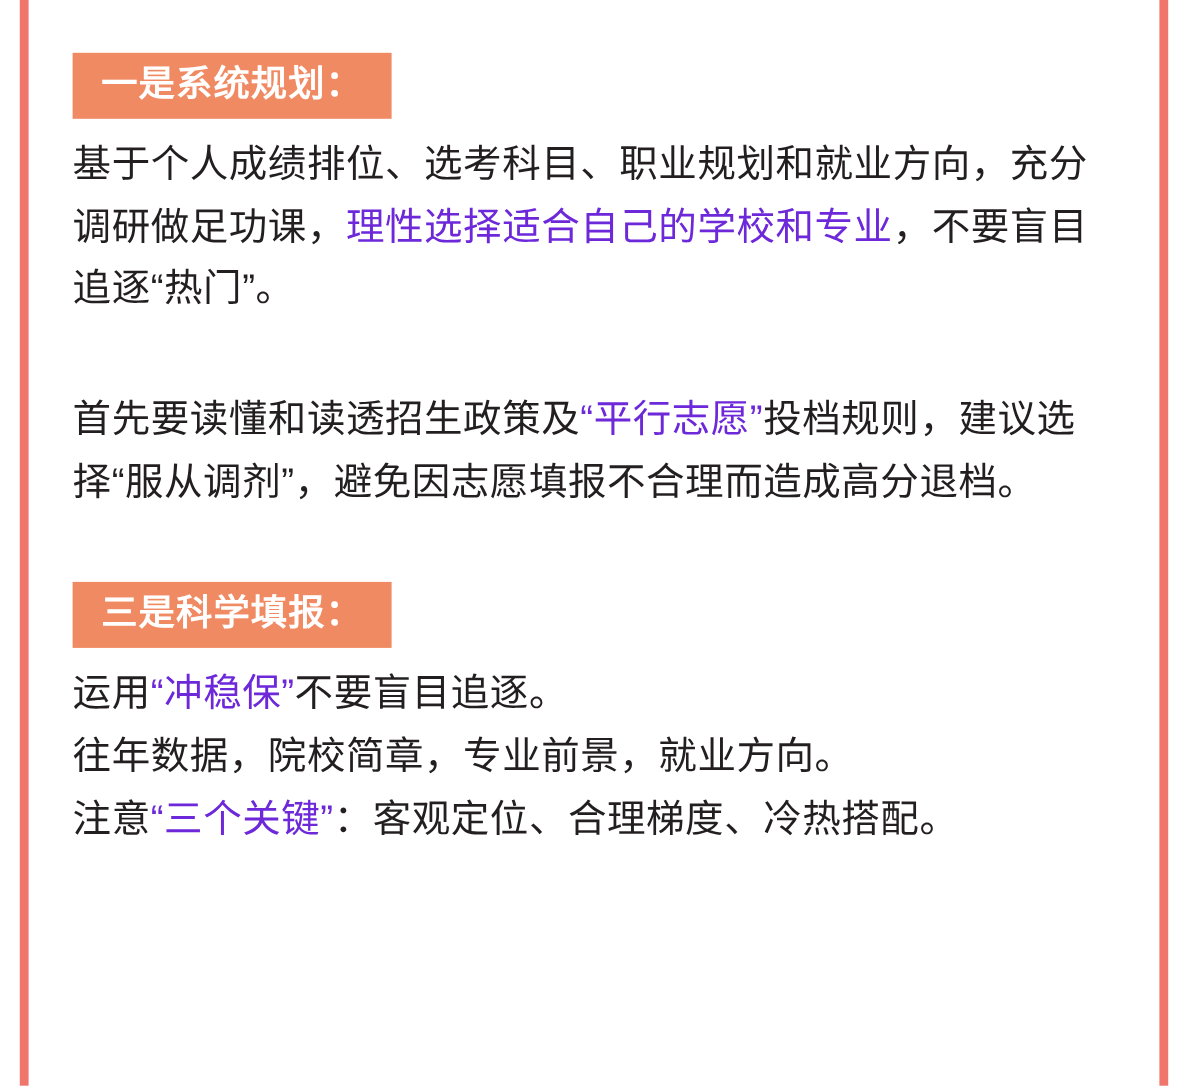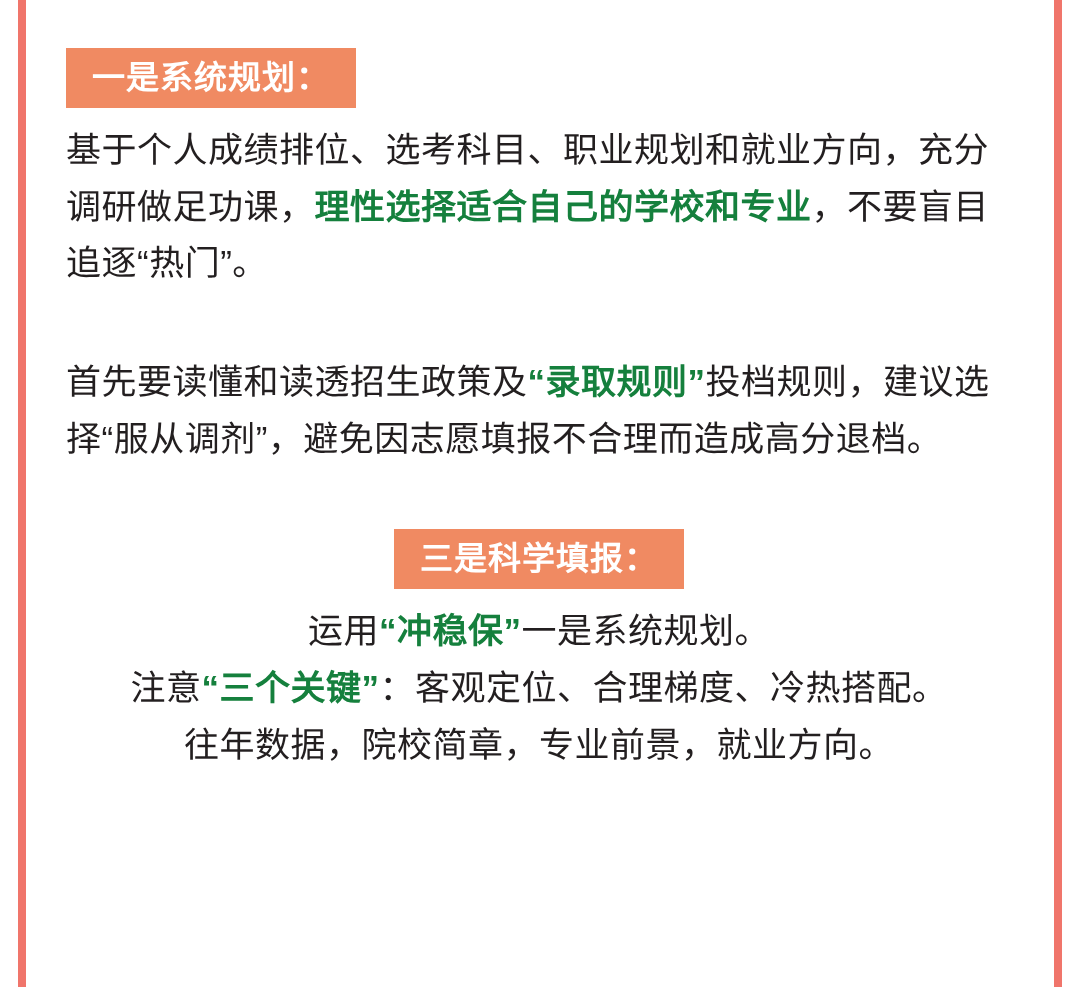--- a/index.html
+++ b/index.html
@@ -42,60 +42,61 @@
   .heading {
     display: inline-block;
     background: #f08a62;
     color: #ffffff;
     font-weight: bold;
     font-size: 33px;
     line-height: 1;
     padding: 13px 26px 14px 26px;
     letter-spacing: 1px;
     margin: 0 0 14px 0;
+    font-family: Liberation Serif, serif;
   }
 
   .body-text {
     font-size: 35px;
     line-height: 1.62;
     color: #231f20;
     letter-spacing: 0.5px;
     margin: 0;
   }
 
-  .hl { color: #15803d; font-weight: bold; }
+  .hl { color: #6d28d9; }
 
   .sec-1 { margin-top: 18px; }
   .sec-1 .body-text { margin-bottom: 0; }
 
   .sec-2 { margin-top: 62px; }
-  .sec-3 { margin-top: 62px; text-align: center; }
+  .sec-3 { margin-top: 62px; }
 
   .sec-3 .body-text { margin-bottom: 0; }
   .sec-3 .line { display: block; }
 </style>
 </head>
 <body>
 
 <div class="edge-stripe left"></div>
 <div class="edge-stripe right"></div>
 
 <div class="page">
 
   <div class="section sec-1">
     <div class="heading">一是系统规划：</div>
     <p class="body-text"><span>基于个人成绩排位、选考科目、职业规划和就业方向，充分调研做足功课，</span><span class="hl">理性选择适合自己的学校和专业</span><span>，不要盲目追逐“热门”。</span></p>
   </div>
 
   <div class="section sec-2">
-    <p class="body-text"><span>首先要读懂和读透招生政策及</span><span class="hl">“录取规则”</span><span>投档规则，建议选择“服从调剂”，避免因志愿填报不合理而造成高分退档。</span></p>
+    <p class="body-text"><span>首先要读懂和读透招生政策及</span><span class="hl">“平行志愿”</span><span>投档规则，建议选择“服从调剂”，避免因志愿填报不合理而造成高分退档。</span></p>
   </div>
 
   <div class="section sec-3">
     <div class="heading">三是科学填报：</div>
     <p class="body-text">
-      <span class="line"><span>运用</span><span class="hl">“冲稳保”</span><span>一是系统规划。</span></span>
+      <span class="line"><span>运用</span><span class="hl">“冲稳保”</span><span>不要盲目追逐。</span></span>
+      <span class="line"><span>往年数据，院校简章，专业前景，就业方向。</span><span class="hl"></span><span></span></span>
       <span class="line"><span>注意</span><span class="hl">“三个关键”</span><span>：客观定位、合理梯度、冷热搭配。</span></span>
-      <span class="line"><span>往年数据，院校简章，专业前景，就业方向。</span><span class="hl"></span><span></span></span>
     </p>
   </div>
 
 </div>
 
 </body></html>

